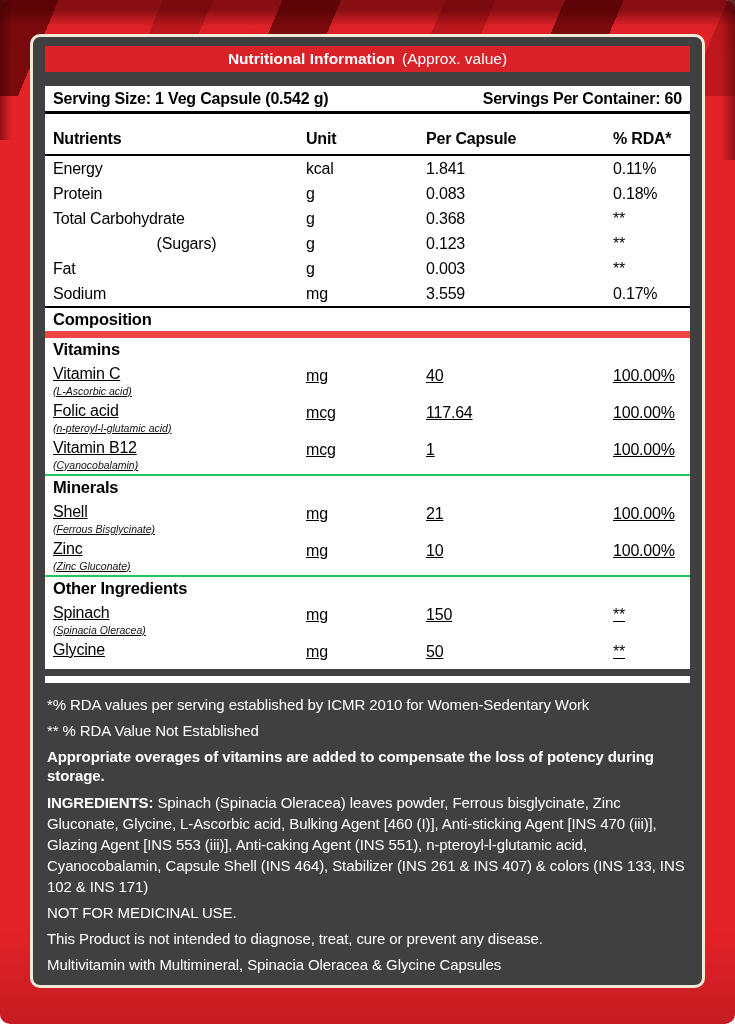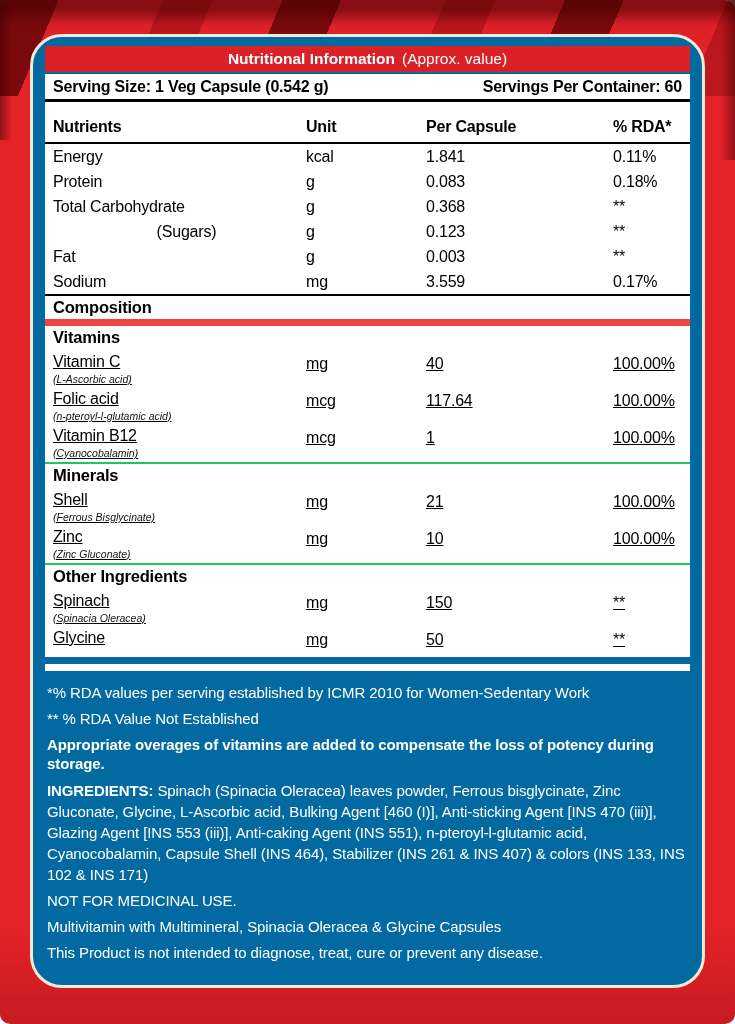--- a/index.html
+++ b/index.html
@@ -20,34 +20,34 @@
         rgba(108,6,9,.88) 0 54px,
         rgba(108,6,9,0) 54px 150px,
         rgba(140,10,14,.45) 150px 196px,
         rgba(140,10,14,0) 196px 260px);
   }
   .edge-left{position:absolute;top:0;left:0;width:12px;height:140px;background:linear-gradient(90deg,rgba(60,0,0,.5),rgba(60,0,0,0));}
   .edge-right{position:absolute;top:0;right:0;width:14px;height:160px;background:linear-gradient(270deg,rgba(60,0,0,.5),rgba(60,0,0,0));}
 
   .panel{
     position:absolute;left:30px;top:34px;width:675px;height:954px;
-    box-sizing:border-box;background:#0369a1;
-    border:3px solid #f2ead8;border-radius:32px;
+    box-sizing:border-box;background:#404040;
+    border:3px solid #f2ead8;border-radius:10px;
     padding:9px 12px;color:#fff;
   }
   .titlebar{
     height:26px;background:#d92127;color:#fff;
     display:flex;align-items:center;justify-content:center;gap:7px;
     font-size:15.5px;
   }
   .titlebar .t1{font-weight:bold;}
   .titlebar .t2{font-weight:normal;}
 
   .sheet{
-    background:#ffffff;color:#000;margin-top:2px;
+    background:#ffffff;color:#000;margin-top:14px;
     padding:0 0 2px 0;font-size:16px;letter-spacing:-0.2px;
   }
   .srow{
     display:flex;justify-content:space-between;align-items:center;
     font-weight:bold;font-size:16px;padding:4px 8px 3px 8px;
     border-bottom:3px solid #000;
   }
   .grid{
     display:grid;grid-template-columns:253px 120px 187px 1fr;
     align-items:start;padding-left:8px;padding-right:4px;
@@ -219,17 +219,17 @@
   </div>
 
   <div class="sep-bar"></div>
 
   <div class="foot">
     <p>*% RDA values per serving established by ICMR 2010 for Women-Sedentary Work</p>
     <p>** % RDA Value Not Established</p>
     <p class="b">Appropriate overages of vitamins are added to compensate the loss of potency during storage.</p>
     <p class="ing"><span class="b">INGREDIENTS:</span><span> Spinach (Spinacia Oleracea) leaves powder, Ferrous bisglycinate, Zinc Gluconate, Glycine, L-Ascorbic acid, Bulking Agent [460 (I)], Anti-sticking Agent [INS 470 (iii)], Glazing Agent [INS 553 (iii)], Anti-caking Agent (INS 551), n-pteroyl-l-glutamic acid, Cyanocobalamin, Capsule Shell (INS 464), Stabilizer (INS 261 &amp; INS 407) &amp; colors (INS 133, INS 102 &amp; INS 171)</span></p>
     <p>NOT FOR MEDICINAL USE.</p>
+    <p>This Product is not intended to diagnose, treat, cure or prevent any disease.</p>
     <p>Multivitamin with Multimineral, Spinacia Oleracea &amp; Glycine Capsules</p>
-    <p>This Product is not intended to diagnose, treat, cure or prevent any disease.</p>
   </div>
 
 </div>
 
 </body></html>

